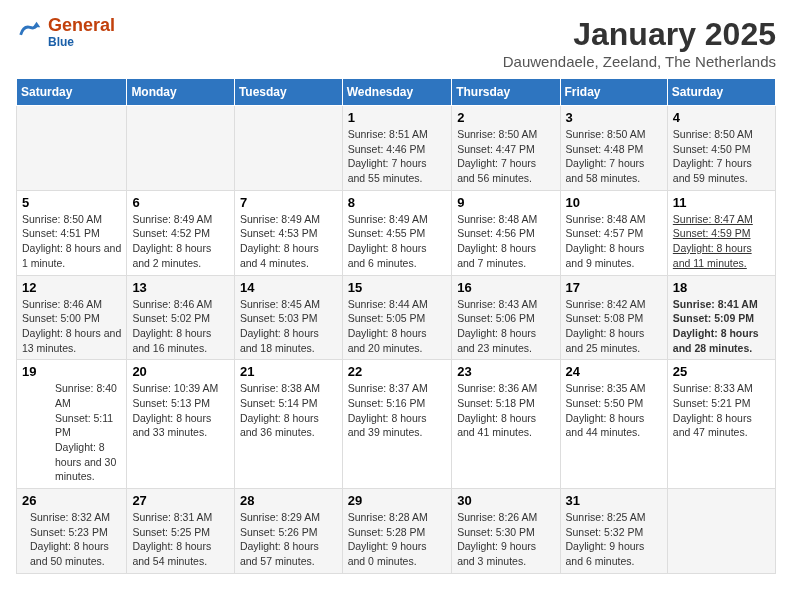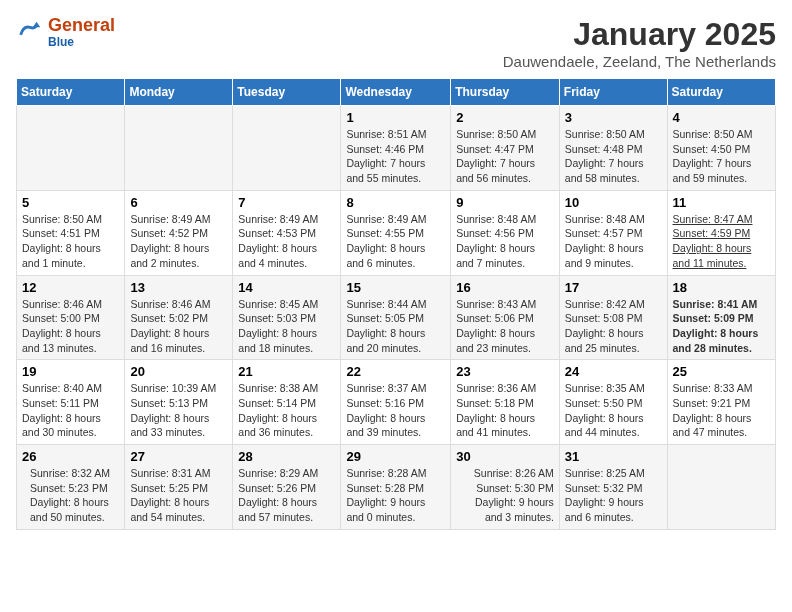--- a/index.html
+++ b/index.html
@@ -246,21 +246,21 @@
         <td>
           <span class="day-num">18</span>
           <div class="cell-text" style="white-space: pre-line; font-weight: bold;">Sunrise: 8:41 AM
 Sunset: 5:09 PM
 Daylight: 8 hours and 28 minutes.</div>
         </td>
       </tr>
       <tr>
         <td>
           <span class="day-num">19</span>
-          <div class="cell-text" style="white-space: pre-line;">Sunrise: 8:40 AM
+          <div class="cell-text" style="white-space: pre-line; margin-left: 33px;">Sunrise: 8:40 AM
 Sunset: 5:11 PM
 Daylight: 8 hours and 30 minutes.</div>
         </td>
         <td>
           <span class="day-num">20</span>
           <div class="cell-text" style="white-space: pre-line;">Sunrise: 10:39 AM
 Sunset: 5:13 PM
 Daylight: 8 hours and 33 minutes.</div>
         </td>
         <td>
@@ -283,21 +283,21 @@
         </td>
         <td>
           <span class="day-num">24</span>
           <div class="cell-text" style="white-space: pre-line;">Sunrise: 8:35 AM
 Sunset: 5:50 PM
 Daylight: 8 hours and 44 minutes.</div>
         </td>
         <td>
           <span class="day-num">25</span>
           <div class="cell-text" style="white-space: pre-line;">Sunrise: 8:33 AM
-Sunset: 9:21 PM
+Sunset: 5:21 PM
 Daylight: 8 hours and 47 minutes.</div>
         </td>
       </tr>
       <tr>
         <td>
           <span class="day-num">26</span>
           <div class="cell-text" style="white-space: pre-line; margin-left: 8px;">Sunrise: 8:32 AM
 Sunset: 5:23 PM
 Daylight: 8 hours and 50 minutes.</div>
         </td>
@@ -314,21 +314,21 @@
 Daylight: 8 hours and 57 minutes.</div>
         </td>
         <td>
           <span class="day-num">29</span>
           <div class="cell-text" style="white-space: pre-line;">Sunrise: 8:28 AM
 Sunset: 5:28 PM
 Daylight: 9 hours and 0 minutes.</div>
         </td>
         <td>
           <span class="day-num">30</span>
-          <div class="cell-text" style="white-space: pre-line; text-align: right;">Sunrise: 8:26 AM
+          <div class="cell-text" style="white-space: pre-line;">Sunrise: 8:26 AM
 Sunset: 5:30 PM
 Daylight: 9 hours and 3 minutes.</div>
         </td>
         <td>
           <span class="day-num">31</span>
           <div class="cell-text" style="white-space: pre-line;">Sunrise: 8:25 AM
 Sunset: 5:32 PM
 Daylight: 9 hours and 6 minutes.</div>
         </td>
         <td class="empty"></td>

